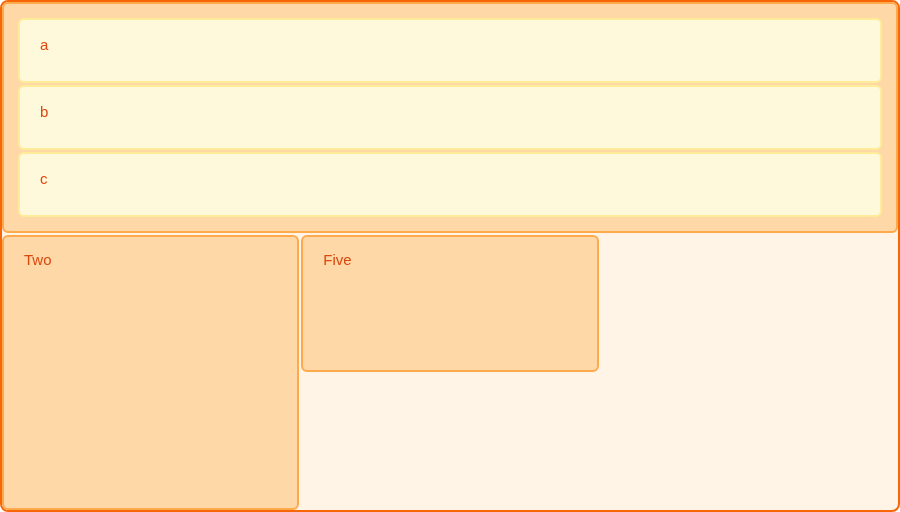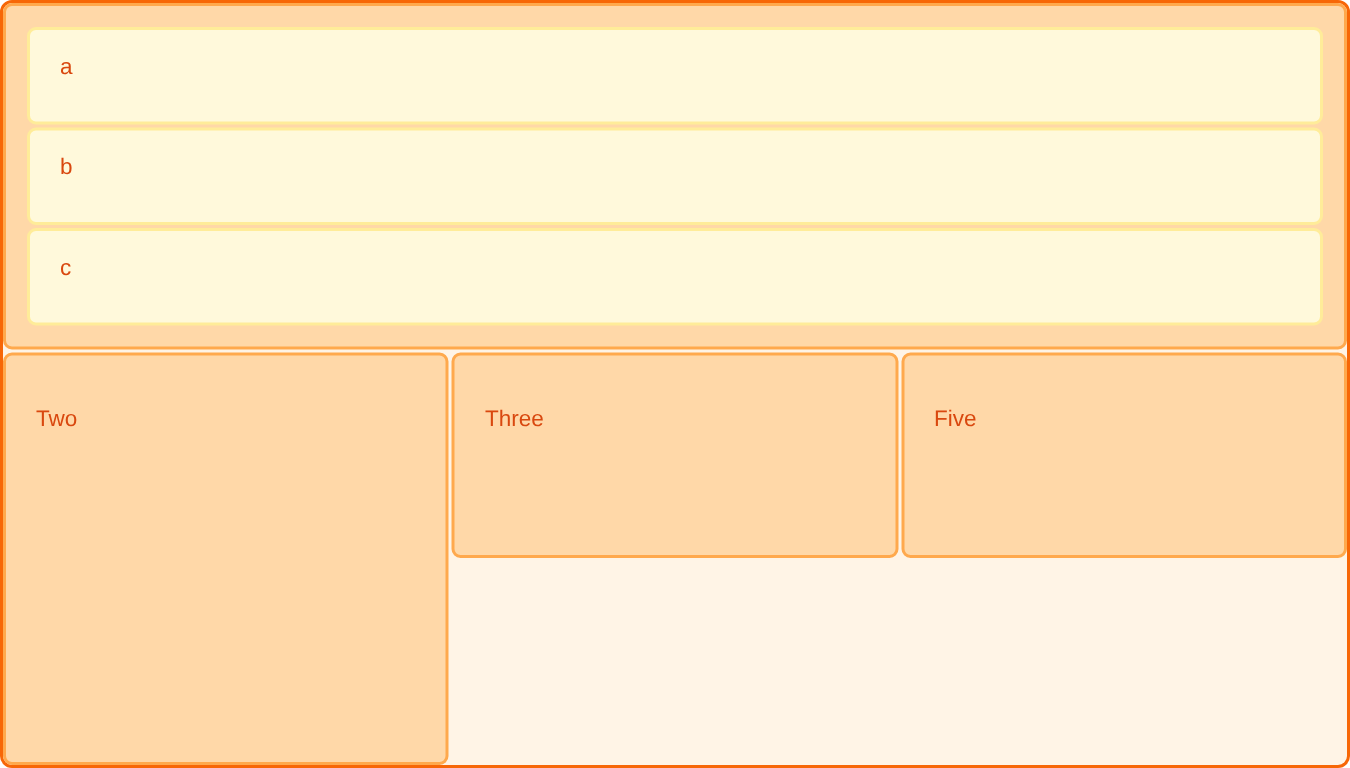--- a/index.html
+++ b/index.html
@@ -15,21 +15,21 @@
       grid-template-columns: repeat(3, 1fr);
       grid-auto-rows: minmax(100px, auto);
       gap: 2px;
     }
 
     .box {
       background: #ffd8a8;
       border: 2px solid #ffa94d;
       border-radius: 6px;
       color: #d9480f;
-      padding: 34px 20px;
+      padding: 14px 20px;
       font-size: 15px;
     }
 
     .one {
       grid-column: 1 / 4;
       padding: 14px;
     }
 
     .two {
       grid-column: 1;
@@ -54,15 +54,14 @@
 </head>
 <body>
 
 <div class="wrapper">
   <div class="box one nested">
     <div class="inner">a</div>
     <div class="inner">b</div>
     <div class="inner">c</div>
   </div>
   <div class="box two">Two</div>
-  <div class="box three">Three</div>
   <div class="box five">Five</div>
 </div>
 
 </body></html>

